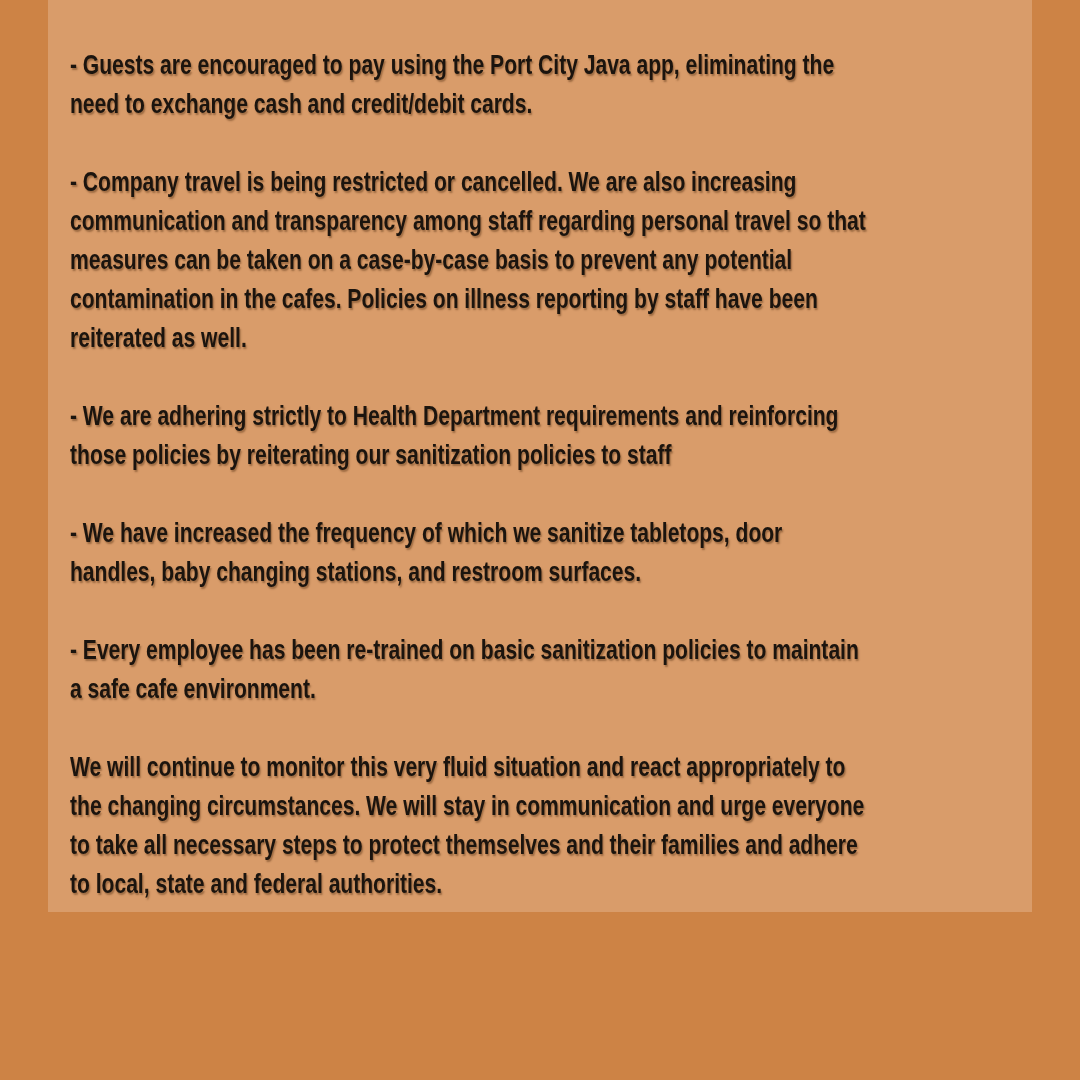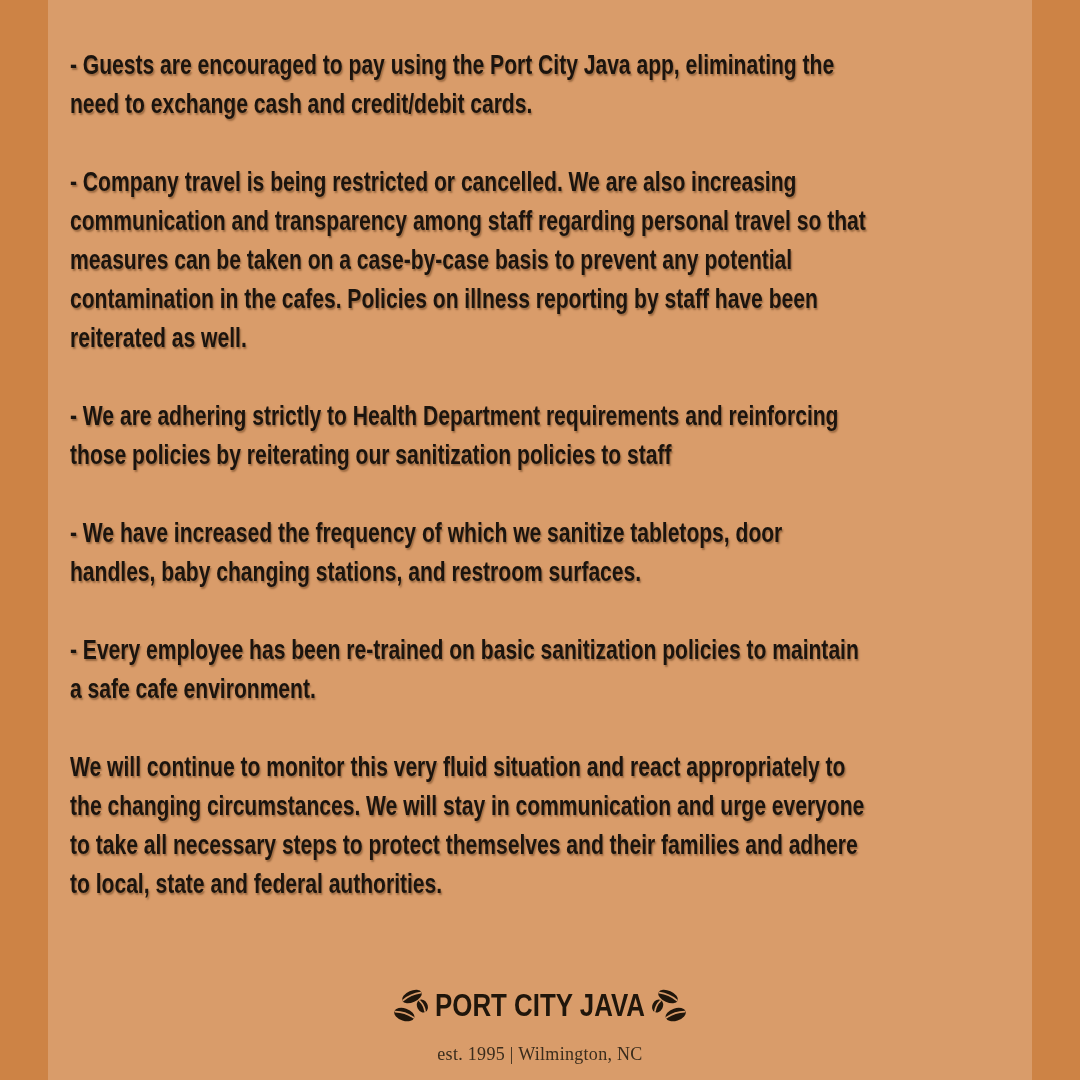--- a/index.html
+++ b/index.html
@@ -3,21 +3,21 @@
 <meta charset="utf-8">
 <style>
   html, body { margin: 0; padding: 0; }
   body {
     background: var(--page_bg, #cd8345);
     font-family: "Liberation Sans", sans-serif;
   }
   .canvas {
     position: relative;
     width: 1080px;
-    height: 1080px;
+    height: 912px;
     background: var(--page_bg, #cd8345);
     overflow: hidden;
   }
   .panel {
     position: absolute;
     top: 0; bottom: 0;
     left: 48px; right: 48px;
     background: var(--panel_bg, #d99c6a);
   }
   .content {

